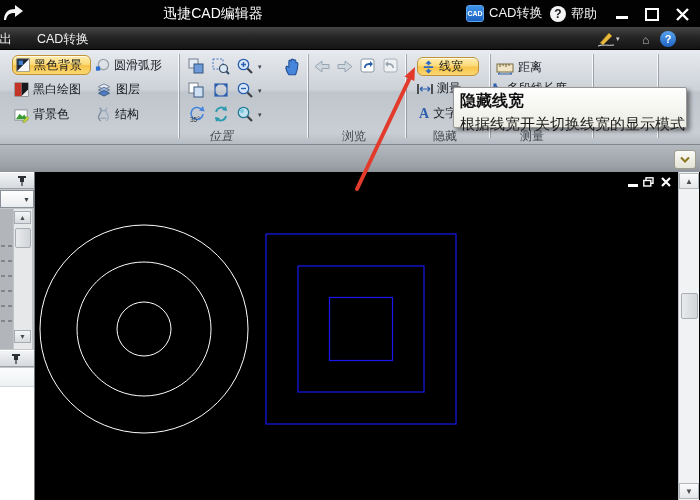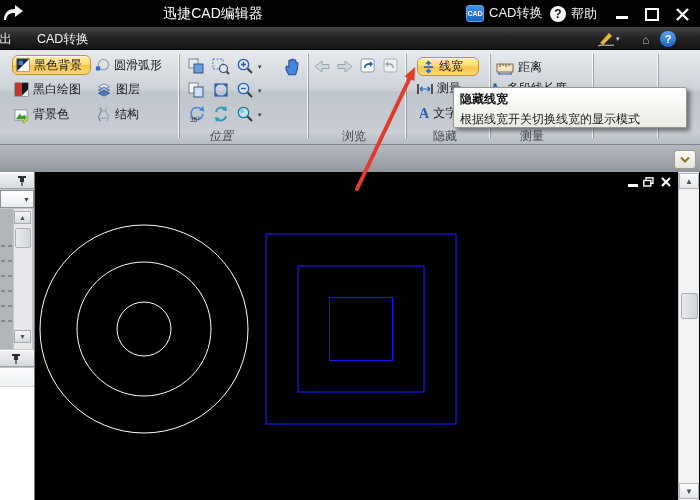--- a/index.html
+++ b/index.html
@@ -62,22 +62,22 @@
   .vscroll{left:678px;top:172px;width:21px;height:328px;background:#f1f2f3;border-left:1px solid #bcc0c4;box-sizing:border-box;}
   .scroll-btn{left:0;width:20px;height:16px;background:linear-gradient(#fbfbfc,#e4e6e8);
               border:1px solid #b4b8bc;box-sizing:border-box;font-size:8px;color:#4a4f54;
               display:flex;align-items:center;justify-content:center;}
   .thumb{background:linear-gradient(90deg,#e8eaec,#d2d5d8);border:1px solid #a8aeb4;border-radius:2px;box-sizing:border-box;}
 
   
   .tooltip{left:453px;top:87px;width:234px;height:41px;z-index:60;
            background:linear-gradient(#ffffff,#ecece4);border:1px solid #979797;border-radius:2px;
            box-shadow:3px 3px 4px rgba(0,0,0,.45);box-sizing:border-box;padding:3px 6px;}
-  .tt-title{font-size:12px;font-weight:bold;color:#111;}
-  .tt-body{font-size:12px;color:#1b1b1b;margin-top:3px;white-space:nowrap;}
+  .tt-title{font-size:16px;font-weight:bold;color:#111;}
+  .tt-body{font-size:15px;color:#1b1b1b;margin-top:3px;white-space:nowrap;}
 
   .overlay{left:0;top:0;width:700px;height:500px;z-index:70;pointer-events:none;}
 </style>
 </head>
 <body>
 
 <div class="abs titlebar">
   <span class="abs" style="left:2px;top:4px;">
     <svg width="22" height="18" viewBox="0 0 22 18">
       <path d="M2,16 C2,8 7,5 13,5 L13,1 L21,7 L13,13 L13,9 C8,9 5,10 4,16 Z" fill="#f5f5f5"></path>

